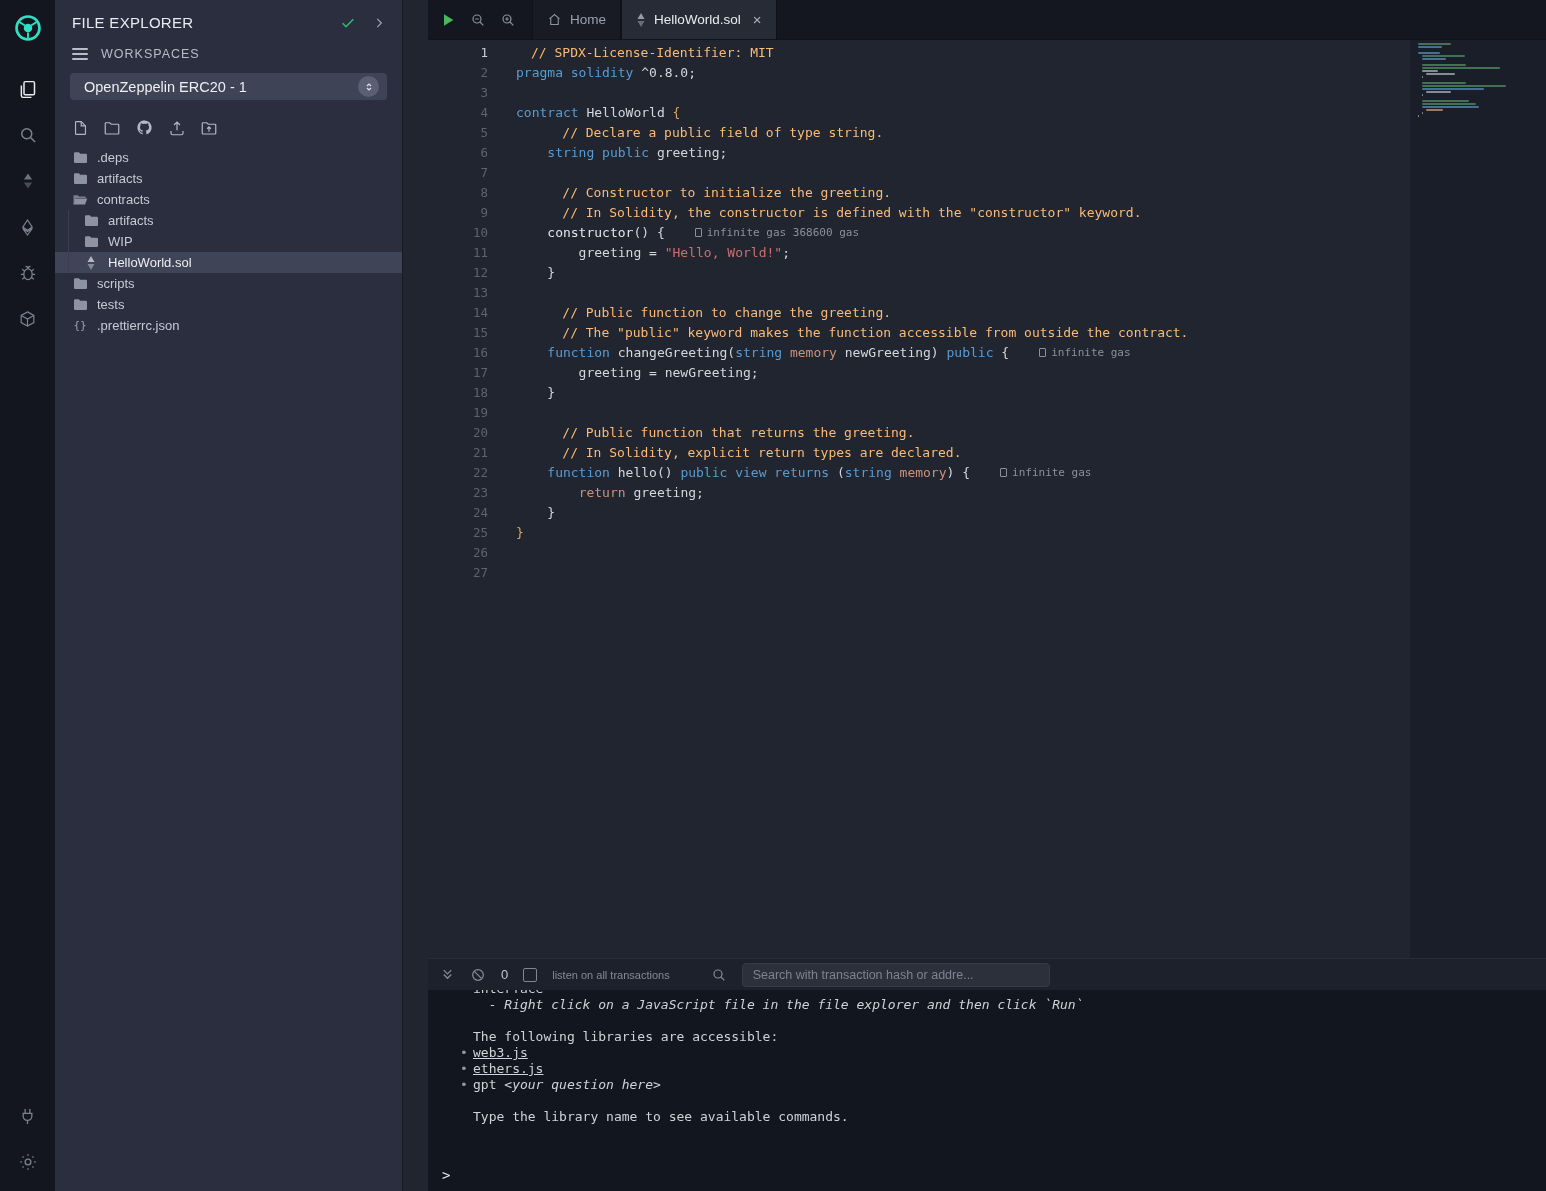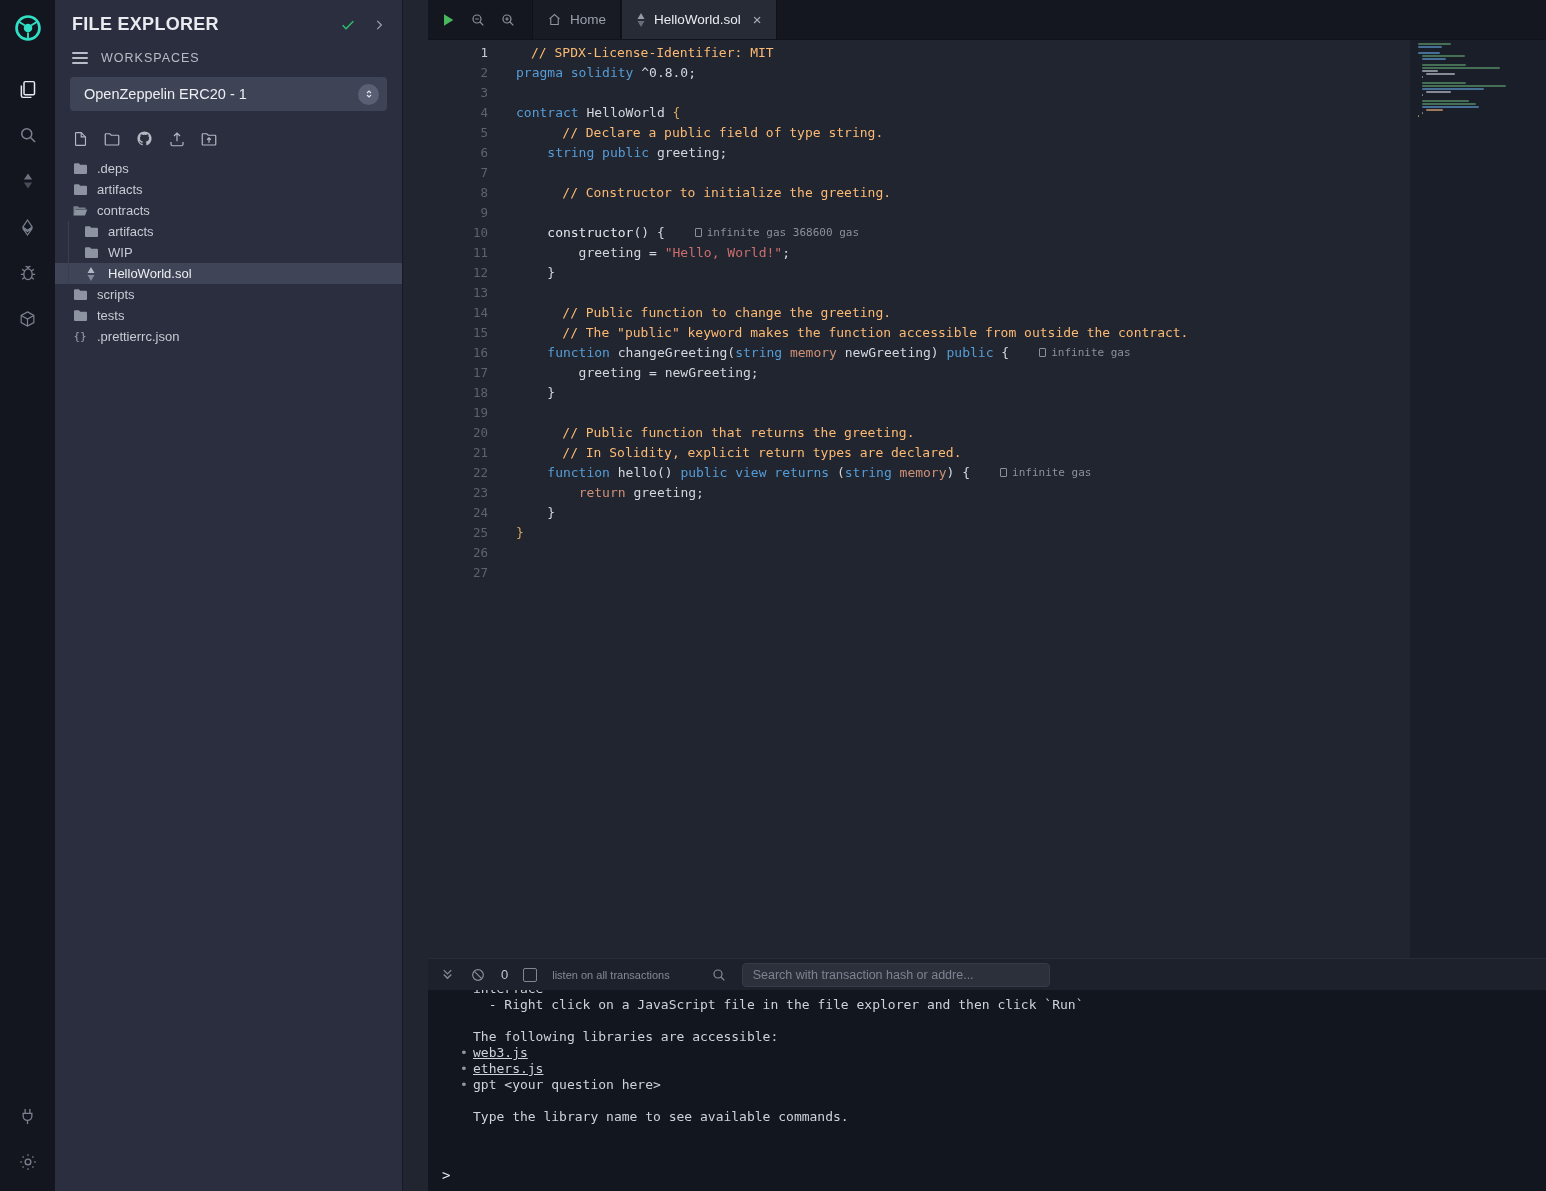--- a/index.html
+++ b/index.html
@@ -13,29 +13,29 @@
   .rail-top, .rail-bottom { display:flex; flex-direction:column; align-items:center; gap:16px; }
   .rail-icon { width:32px; height:30px; display:flex; align-items:center; justify-content:center;
                color:#7b8290; cursor:pointer; }
   .rail-icon.active { color:#e8ebf0; }
   .rail-icon.logo { margin-bottom:10px; color:#2fe0c4; height:40px; }
 
   
   .sidebar { width:348px; background:#2b2e3e; color:#c6cbd5; flex:none; position:relative;
              border-right:1px solid #171a24; }
   .sb-header { display:flex; align-items:center; padding:14px 16px 8px 17px; }
-  .sb-title { font-size:18px; font-weight:700; color:#e9ebf0; letter-spacing:.3px; flex:1; }
+  .sb-title { font-size:15px; font-weight:400; color:#e9ebf0; letter-spacing:.3px; flex:1; }
   .sb-hdr-icons { display:flex; gap:16px; align-items:center; }
   .hdr-icon { color:#9aa0ac; display:flex; cursor:pointer; }
   .hdr-icon.check { color:#2fbf71; }
   .sb-section { display:flex; align-items:center; gap:13px; padding:8px 16px 4px 17px;
                 color:#b8bdc8; font-size:12.5px; letter-spacing:1px; }
   .hamburger { display:flex; flex-direction:column; gap:3px; cursor:pointer; }
   .hamburger span { display:block; width:16px; height:2px; background:#b8bdc8; border-radius:1px; }
-  .workspace-select { margin:8px 15px 4px; height:34px; background:#3e4355; border-radius:4px;
+  .workspace-select { margin:8px 15px 4px; height:27px; background:#3e4355; border-radius:4px;
                       display:flex; align-items:center; padding:0 8px 0 14px; cursor:pointer;gap:24px; }
   .ws-label { flex:1; font-size:14.5px; color:#edeff3; }
   .ws-badge { width:21px; height:21px; border-radius:50%; background:#5a5f74; color:#dfe2e9;
               display:flex; align-items:center; justify-content:center; }
   .sb-toolbar { display:flex; gap:14px; padding:14px 16px 8px 17px; color:#b3b8c3; align-items:center; }
   .sb-tool { display:flex; cursor:pointer; }
   .tree { margin-top:2px; }
   .tree-row { display:flex; align-items:center; height:21px; padding-left:17px; font-size:13px;
               color:#c6cbd5; cursor:pointer; position:relative; white-space:nowrap; }
   .tree-row.indent1 { padding-left:28px; }
@@ -95,21 +95,21 @@
   .term-search { width:308px; height:24px; background:#2b303b; border:1px solid #353b47;
                  border-radius:4px; color:#d0d4db; font-size:12.5px; padding:0 10px; outline:none;
                  font-family:"Liberation Sans", sans-serif; }
   .term-search::placeholder { color:#7d8390; }
   .term-content { flex:1; background:#12161f; overflow:hidden; position:relative;
                   padding-left:45px; font-family:"DejaVu Sans Mono", monospace; font-size:13px;
                   line-height:16px; color:#ced2d9; }
   #term-lines { margin-top:-9px; }
   .tline { min-height:16px; white-space:pre-wrap; }
   .tbullet { color:#9096a1; display:inline-block; width:13px; margin-left:-13px; }
-  .ts-italic { }
+  .ts-italic { font-style:italic; }
   .ts-link { text-decoration:underline; cursor:pointer; }
   .term-prompt { position:absolute; left:14px; bottom:8px; color:#e8ebef; font-size:14px;
                  font-family:"DejaVu Sans Mono", monospace; }
 </style>
 </head>
 <body>
 
 <div class="app">
 
   <div class="rail">
@@ -419,20 +419,21 @@
           <div class="cline">
             <span class="lnum">7</span>
             <span class="ltext"></span>
           </div>
           <div class="cline">
             <span class="lnum">8</span>
             <span class="ltext"><span class="tok-plain">    </span><span class="tok-comment">// Constructor to initialize the greeting.</span></span>
           </div>
           <div class="cline">
             <span class="lnum">9</span>
+            <span class="ltext"><span class="tok-plain">    </span><span class="tok-comment">// In Solidity, the constructor is defined with the "constructor" keyword.</span></span>
           </div>
           <div class="cline">
             <span class="lnum">10</span>
             <span class="ltext"><span class="tok-plain">    </span><span class="tok-plainbold">constructor</span><span class="tok-plain">() {</span><span class="gas-badge"><span class="gas-icon"></span><span>infinite gas 368600 gas</span></span></span>
           </div>
           <div class="cline">
             <span class="lnum">11</span>
             <span class="ltext"><span class="tok-plain">        greeting = </span><span class="tok-string">"Hello, World!"</span><span class="tok-plain">;</span></span>
           </div>
           <div class="cline">

